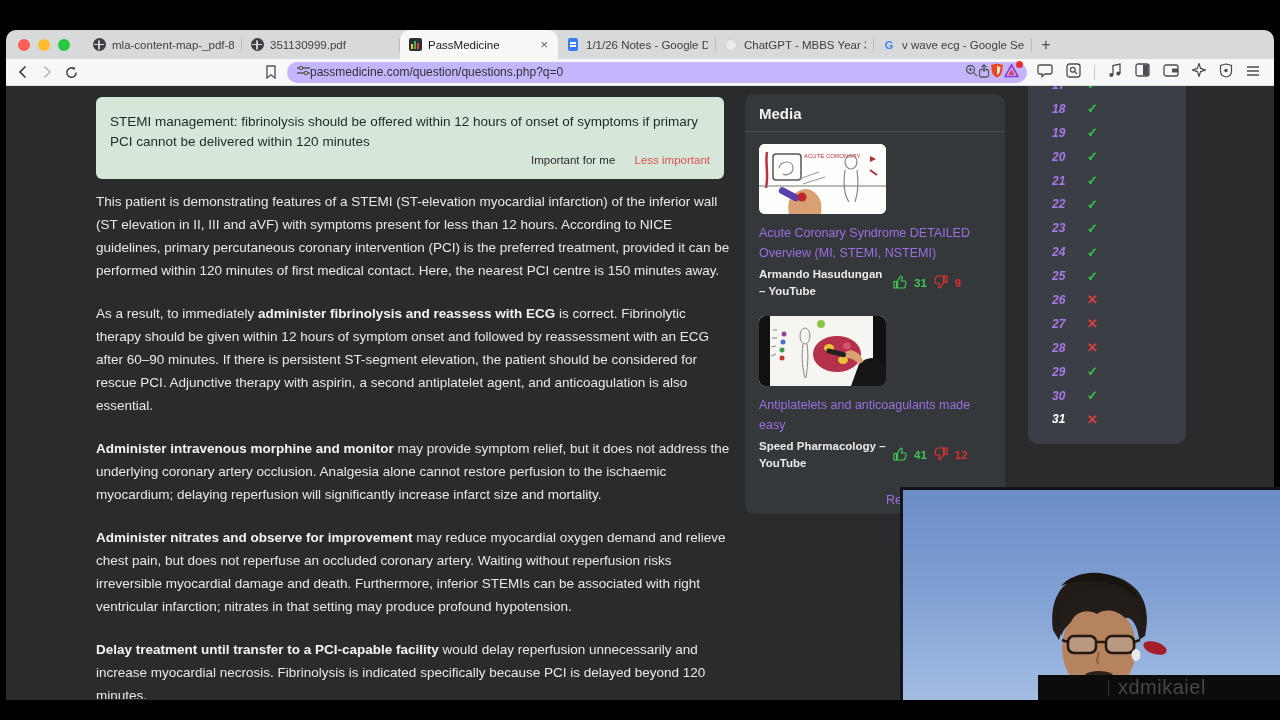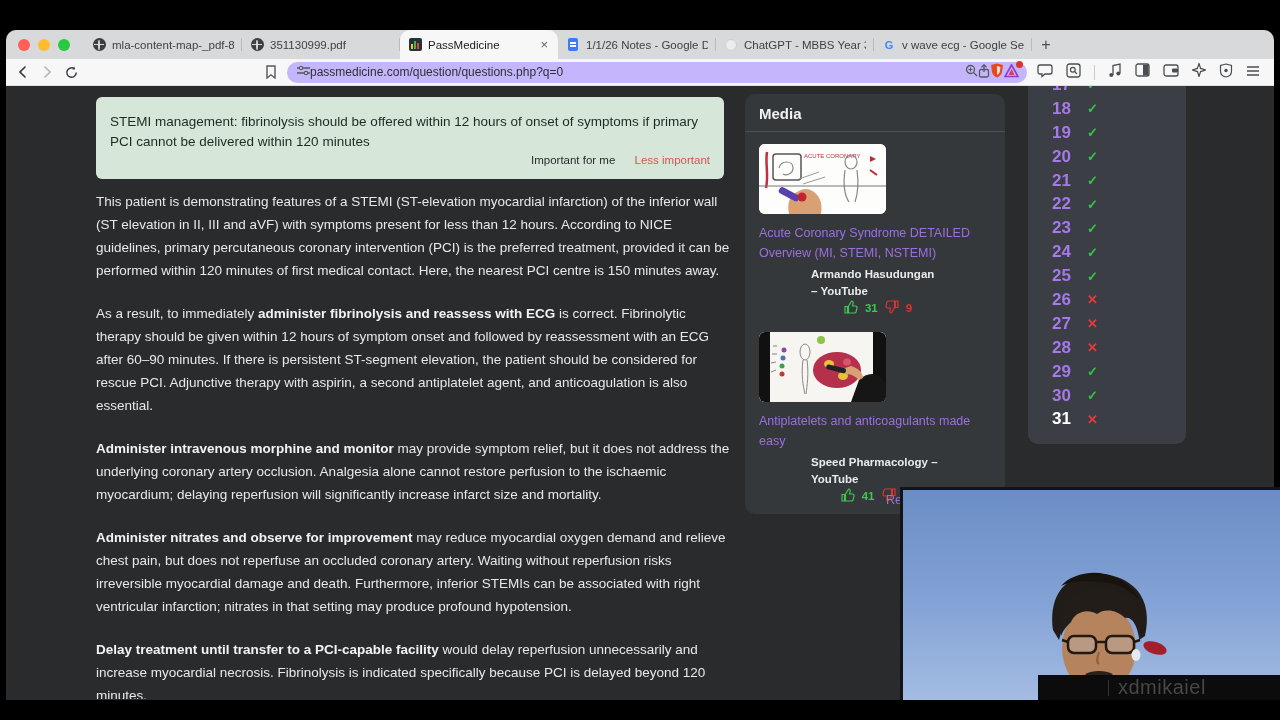--- a/index.html
+++ b/index.html
@@ -64,33 +64,33 @@
   .paras p { margin-bottom:20px; }
   .paras b { font-weight:bold; color:#f2f3f4; }
 
   
   .media-card { position:absolute; left:739px; top:8px; width:260px; height:420px;
                 background:#35383b; border-radius:10px; padding:11px 14px; }
   .media-title { color:#f0f1f2; font-size:15px; font-weight:bold; }
   .media-card hr { border:none; border-top:1px solid #4b4e52; margin:9px -14px 12px; }
   .vthumb { width:127px; height:70px; border-radius:6px; background:#fff; overflow:hidden; display:block; }
   .vtitle { color:#9b6fe0; font-size:12.5px; line-height:20px; margin:9px 0 3px; }
-  .vmeta { display:flex; align-items:center;flex-direction:column; }
+  .vmeta { display:flex; align-items:center; }
   .vchannel { color:#e9eaeb; font-weight:bold; font-size:11.5px; line-height:17px; width:128px; }
   .votes { display:flex; align-items:center; gap:7px; margin-left:6px; font-size:11.5px; font-weight:bold; }
   .like { color:#3dc653; } .dislike { color:#e03131; }
   .video-item { margin-bottom:16px; }
   .report-link { position:absolute; left:141px; top:399px; color:#9b6fe0; font-size:12.5px; }
 
   
   .qnav { position:absolute; left:1022px; top:0; width:158px; height:358px;
           background:#3b3f45; border-radius:0 0 10px 10px; overflow:hidden; padding-top:0; }
   .qrow { display:flex; align-items:center; height:23.9px; padding-left:24px; }
   .qrow:first-child { margin-top:-13px; }
-  .qnum { width:26px; font-size:17px; font-weight:bold; color:#a678e8; }
+  .qnum { width:26px; font-size:12px; font-weight:bold; color:#a678e8;font-style:italic; }
   .qrow.current .qnum { color:#ffffff; }
   .qmark { margin-left:9px; font-size:13px; font-weight:bold; }
   .qmark.ok { color:#35c048; } .qmark.bad { color:#e23c3c; }
 
   
   .webcam { position:absolute; left:900px; top:487px; width:380px; height:213px;
             background:linear-gradient(180deg,#6a8dc5 0%,#84a3d6 55%,#a3bce2 100%);
             border-top:3px solid #131417; border-left:3px solid #131417; overflow:hidden; }
   .wm-bar { position:absolute; right:0; bottom:0; width:242px; height:25px; background:#0c0c0c;
             display:flex; align-items:center; padding-left:70px; }

